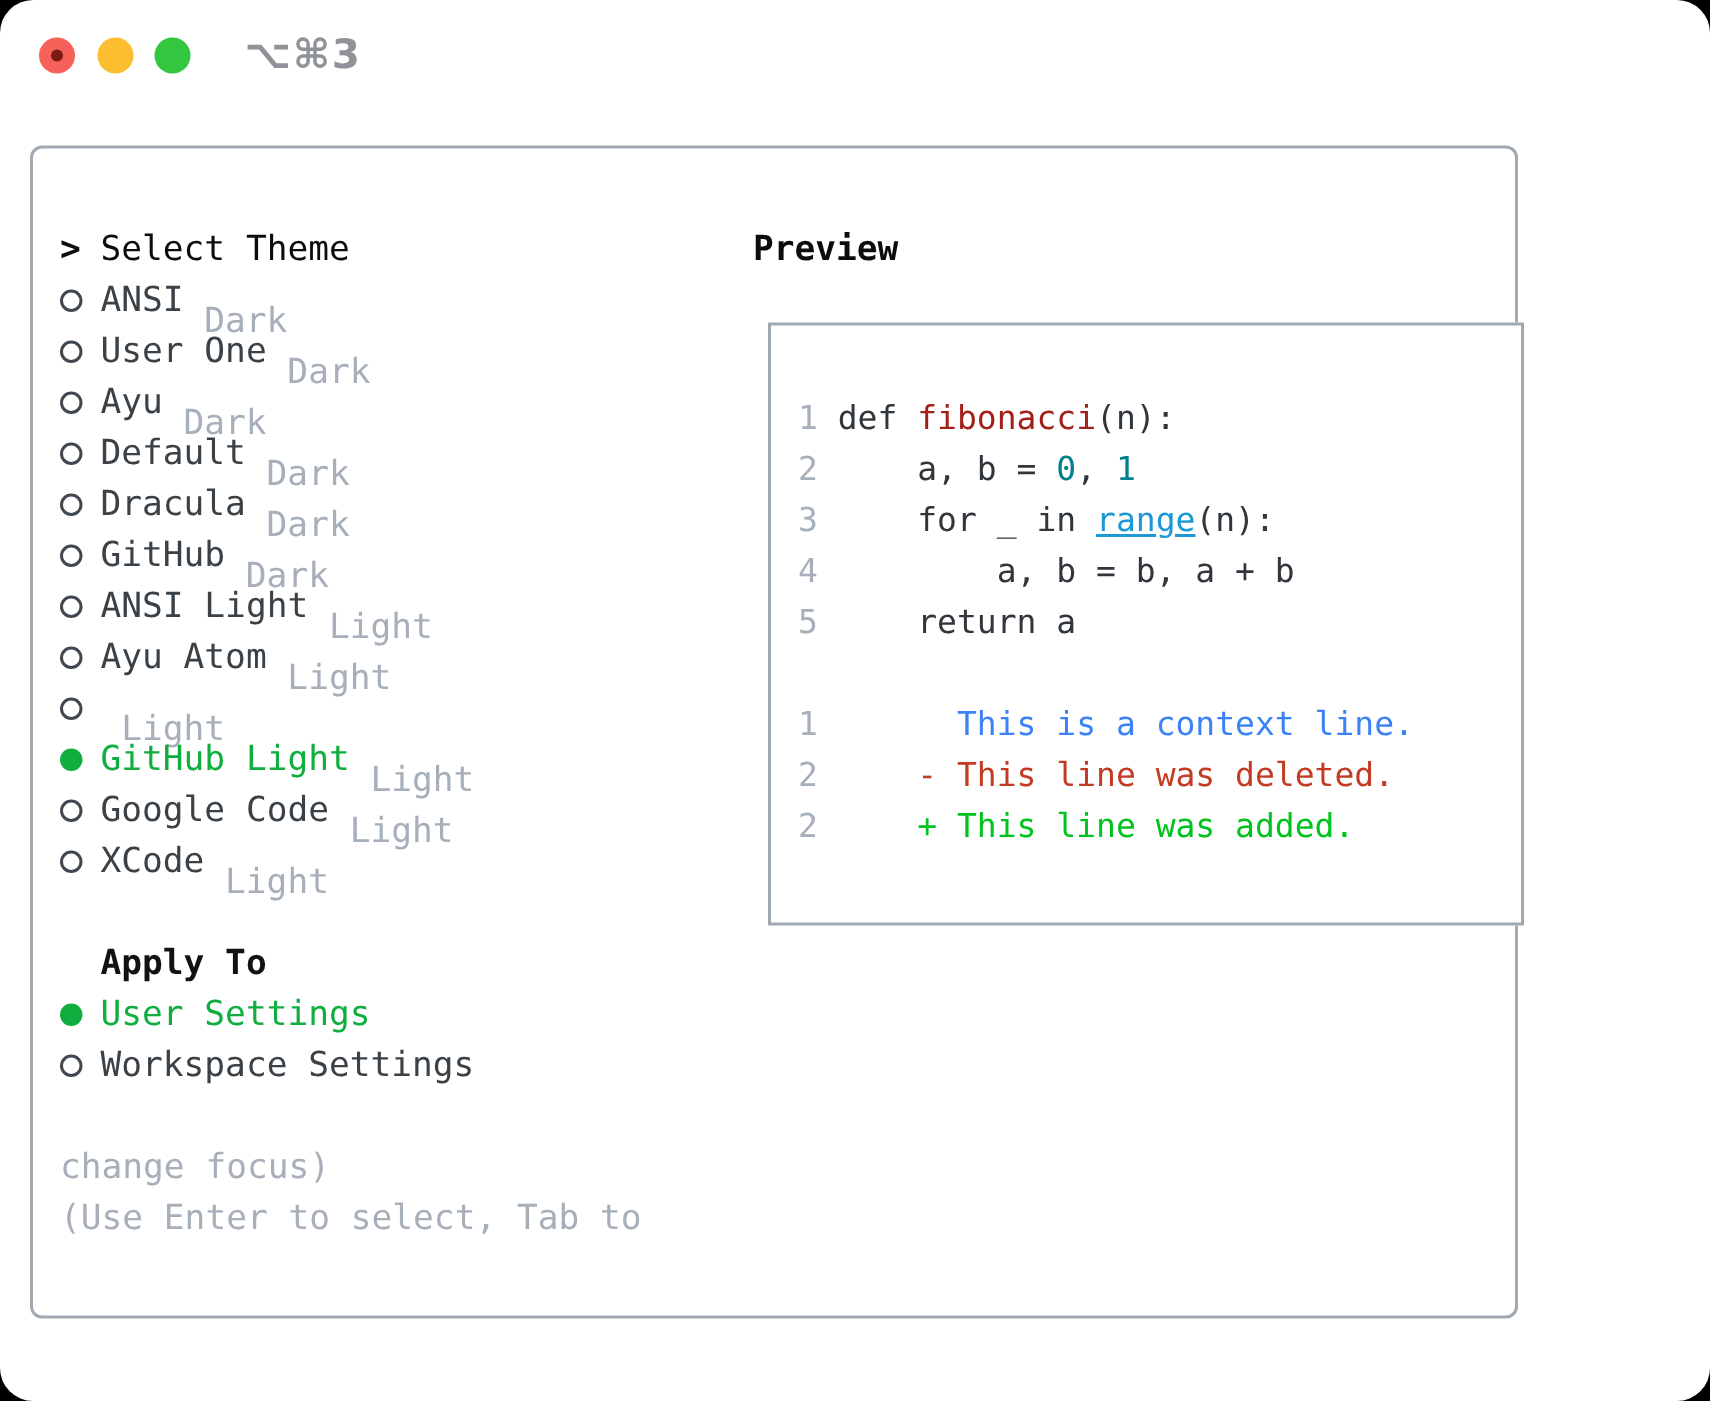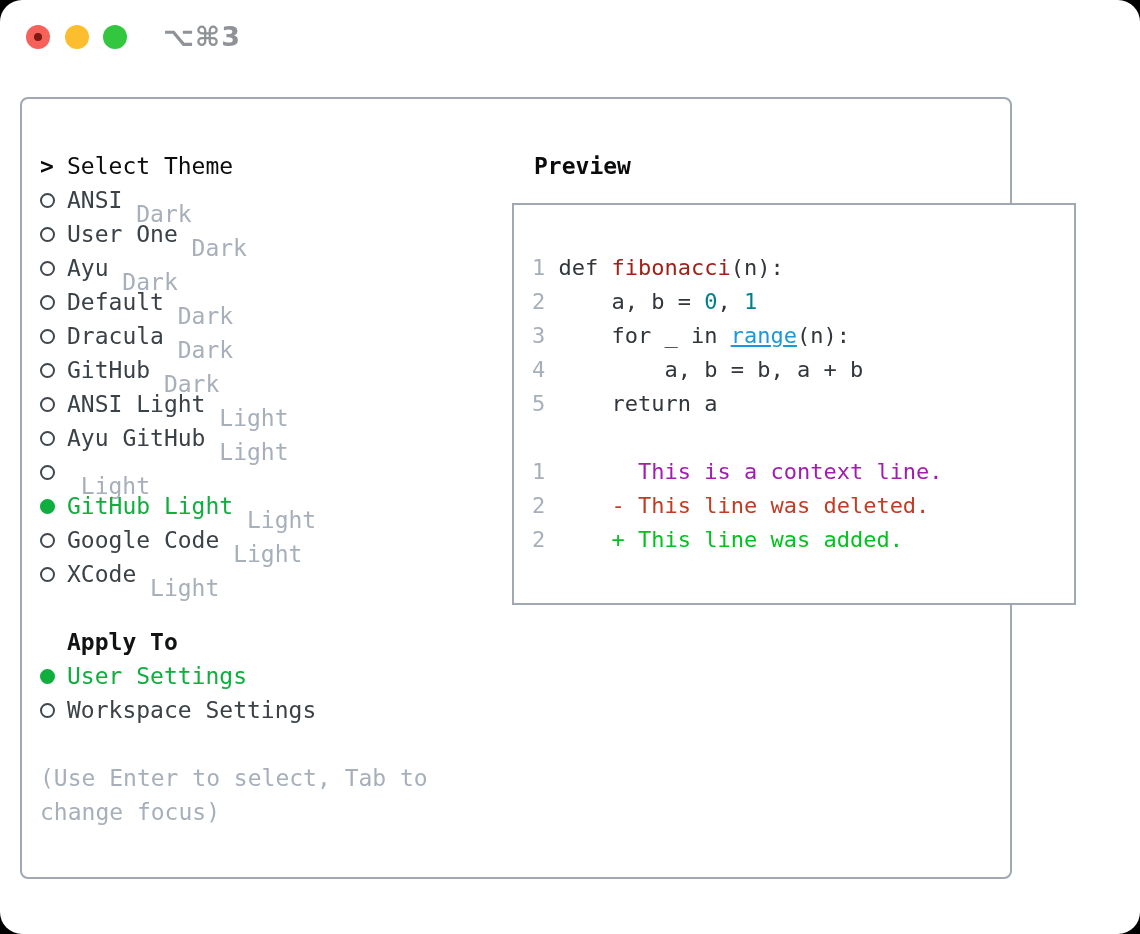--- a/index.html
+++ b/index.html
@@ -56,34 +56,34 @@
   .list-title{font-weight:normal;color:#0b0c0d;}
   .theme-name{color:var(--name-ink);}
   .theme-name.selected{color:var(--selected-green);}
   .theme-tag{color:var(--muted-gray);margin-left:13.8px;margin-top:28px;}
   .apply-title{color:#101214;font-weight:600;text-align:right;}
   .spacer{height:34px;}
   .help-line{height:34px;line-height:34px;font-size:23px;color:var(--muted-gray);white-space:pre;}
   
   .preview-title{
     position:absolute;left:480px;top:50px;height:34px;line-height:34px;
-    font-size:23px;font-weight:bold;color:#0b0c0d;margin-left:32px;
+    font-size:23px;font-weight:bold;color:#0b0c0d;
   }
   .preview-box{
-    position:absolute;left:490px;top:104px;width:564px;height:402px;
+    position:absolute;left:490px;top:116px;width:504px;height:402px;
     border:2px solid var(--border-gray);background:#fff;
     padding:46px 16px 0 18px;overflow:hidden;
   }
   .pline{height:34px;line-height:34px;font-size:22px;white-space:pre;}
   .pline .ln{color:var(--muted-gray);}
   .tk-p,.tk-kw{color:var(--ink);}
   .tk-fn{color:var(--fn-red);}
   .tk-num{color:var(--num-teal);}
   .tk-bi{color:var(--builtin-blue);text-decoration:underline;}
-  .diff-context{color:#a21caf;}
+  .diff-context{color:#3b82f6;}
   .diff-deleted{color:var(--deleted-red);}
   .diff-added{color:var(--added-green);}
 </style>
 </head>
 <body>
 
 <div class="window">
 
   <div class="titlebar">
     <span class="light red"></span>
@@ -101,42 +101,42 @@
       </div>
 
       <div id="theme-items">
           <div class="row"><span class="marker"><span class="radio"></span></span><span class="theme-name">ANSI</span><span class="theme-tag">Dark</span></div>
           <div class="row"><span class="marker"><span class="radio"></span></span><span class="theme-name">User One</span><span class="theme-tag">Dark</span></div>
           <div class="row"><span class="marker"><span class="radio"></span></span><span class="theme-name">Ayu</span><span class="theme-tag">Dark</span></div>
           <div class="row"><span class="marker"><span class="radio"></span></span><span class="theme-name">Default</span><span class="theme-tag">Dark</span></div>
           <div class="row"><span class="marker"><span class="radio"></span></span><span class="theme-name">Dracula</span><span class="theme-tag">Dark</span></div>
           <div class="row"><span class="marker"><span class="radio"></span></span><span class="theme-name">GitHub</span><span class="theme-tag">Dark</span></div>
           <div class="row"><span class="marker"><span class="radio"></span></span><span class="theme-name">ANSI Light</span><span class="theme-tag">Light</span></div>
-          <div class="row"><span class="marker"><span class="radio"></span></span><span class="theme-name">Ayu GitHub</span><span class="theme-tag">Light</span></div>
+          <div class="row"><span class="marker"><span class="radio"></span></span><span class="theme-name">Ayu Atom</span><span class="theme-tag">Light</span></div>
           <div class="row"><span class="marker"><span class="radio"></span></span><span class="theme-tag">Light</span></div>
           <div class="row"><span class="marker"><span class="radio filled"></span></span><span class="theme-name selected">GitHub Light</span><span class="theme-tag">Light</span></div>
           <div class="row"><span class="marker"><span class="radio"></span></span><span class="theme-name">Google Code</span><span class="theme-tag">Light</span></div>
           <div class="row"><span class="marker"><span class="radio"></span></span><span class="theme-name">XCode</span><span class="theme-tag">Light</span></div>
         </div>
 
       <div class="spacer"></div>
 
       <div class="row">
         <span class="marker"></span>
         <span class="apply-title">Apply To</span>
       </div>
       <div id="apply-options">
           <div class="row"><span class="marker"><span class="radio filled"></span></span><span class="theme-name selected">User Settings</span></div>
           <div class="row"><span class="marker"><span class="radio"></span></span><span class="theme-name">Workspace Settings</span></div>
         </div>
 
       <div class="spacer"></div>
 
+      <div class="help-line">change focus)</div>
       <div class="help-line">(Use Enter to select, Tab to</div>
-      <div class="help-line">change focus)</div>
     </div>
 
     <div class="preview-title">Preview</div>
 
     <div class="preview-box" id="preview-box">
         <div class="pline"><span class="ln">1 </span><span class="tk-kw">def </span><span class="tk-fn">fibonacci</span><span class="tk-p">(n):</span></div>
         <div class="pline"><span class="ln">2 </span><span class="tk-p">    a, b = </span><span class="tk-num">0</span><span class="tk-p">, </span><span class="tk-num">1</span></div>
         <div class="pline"><span class="ln">3 </span><span class="tk-p">    for _ in </span><span class="tk-bi">range</span><span class="tk-p">(n):</span></div>
         <div class="pline"><span class="ln">4 </span><span class="tk-p">        a, b = b, a + b</span></div>
         <div class="pline"><span class="ln">5 </span><span class="tk-p">    return a</span></div>

